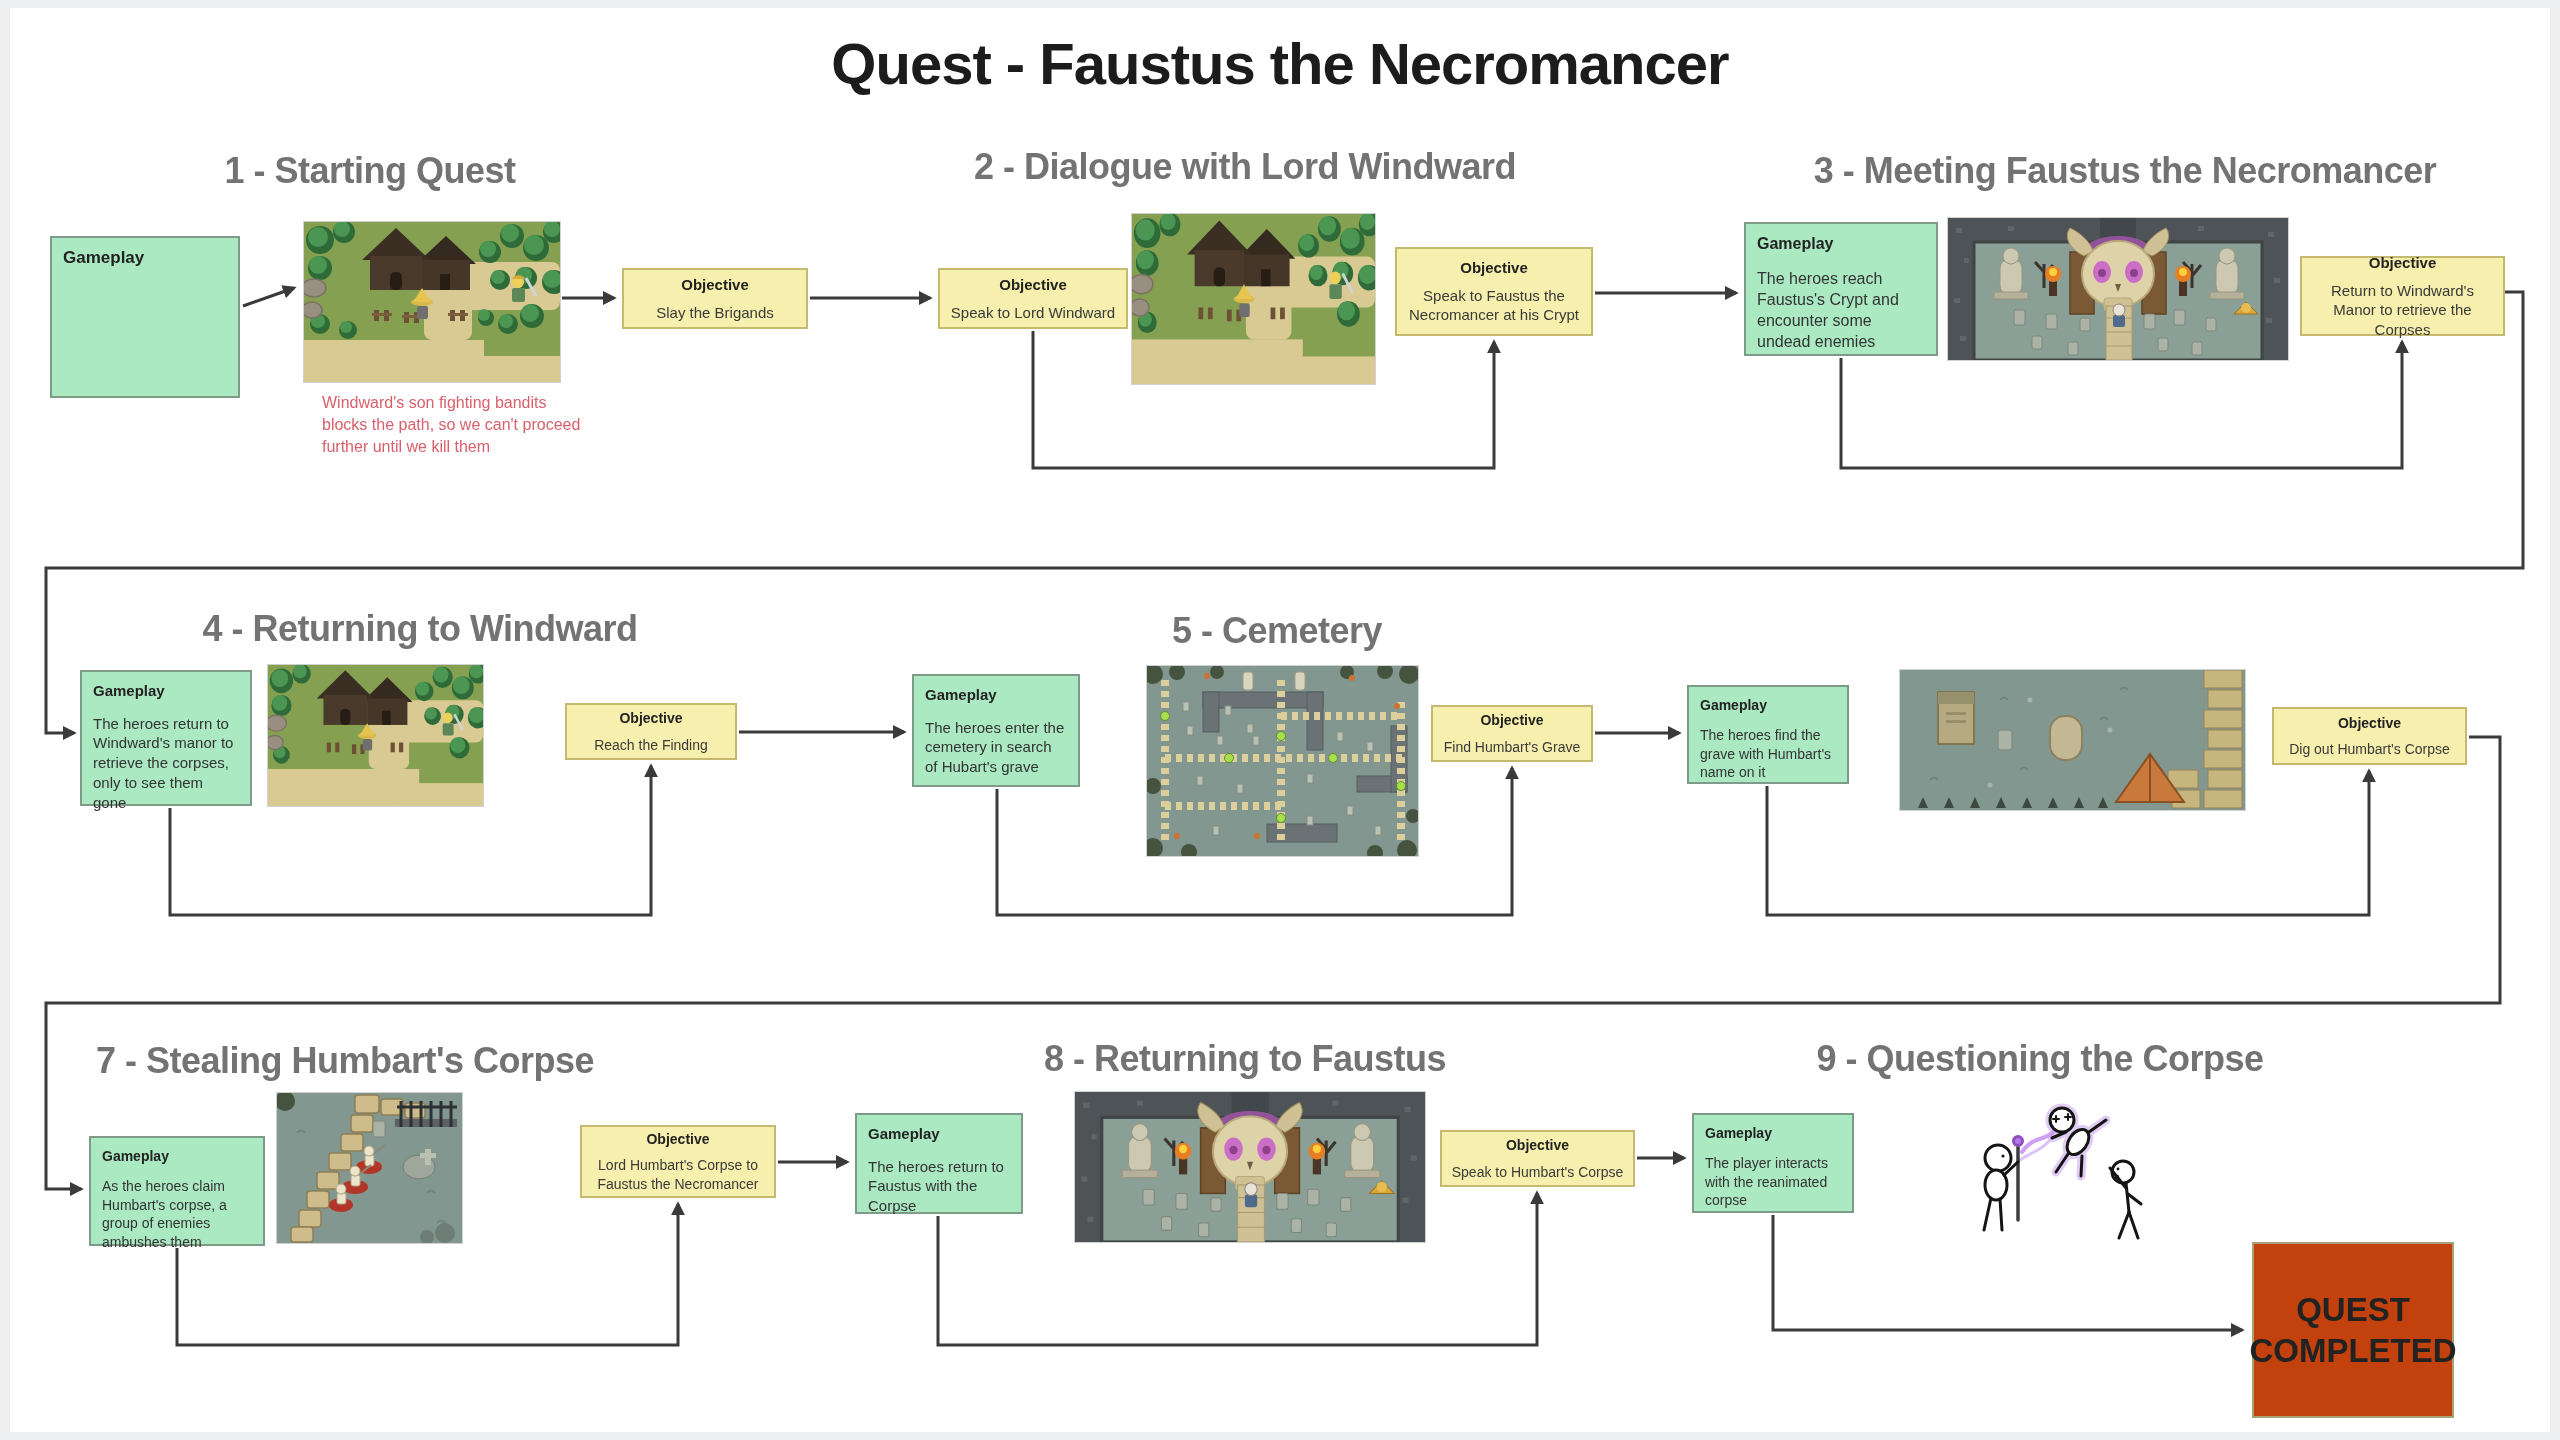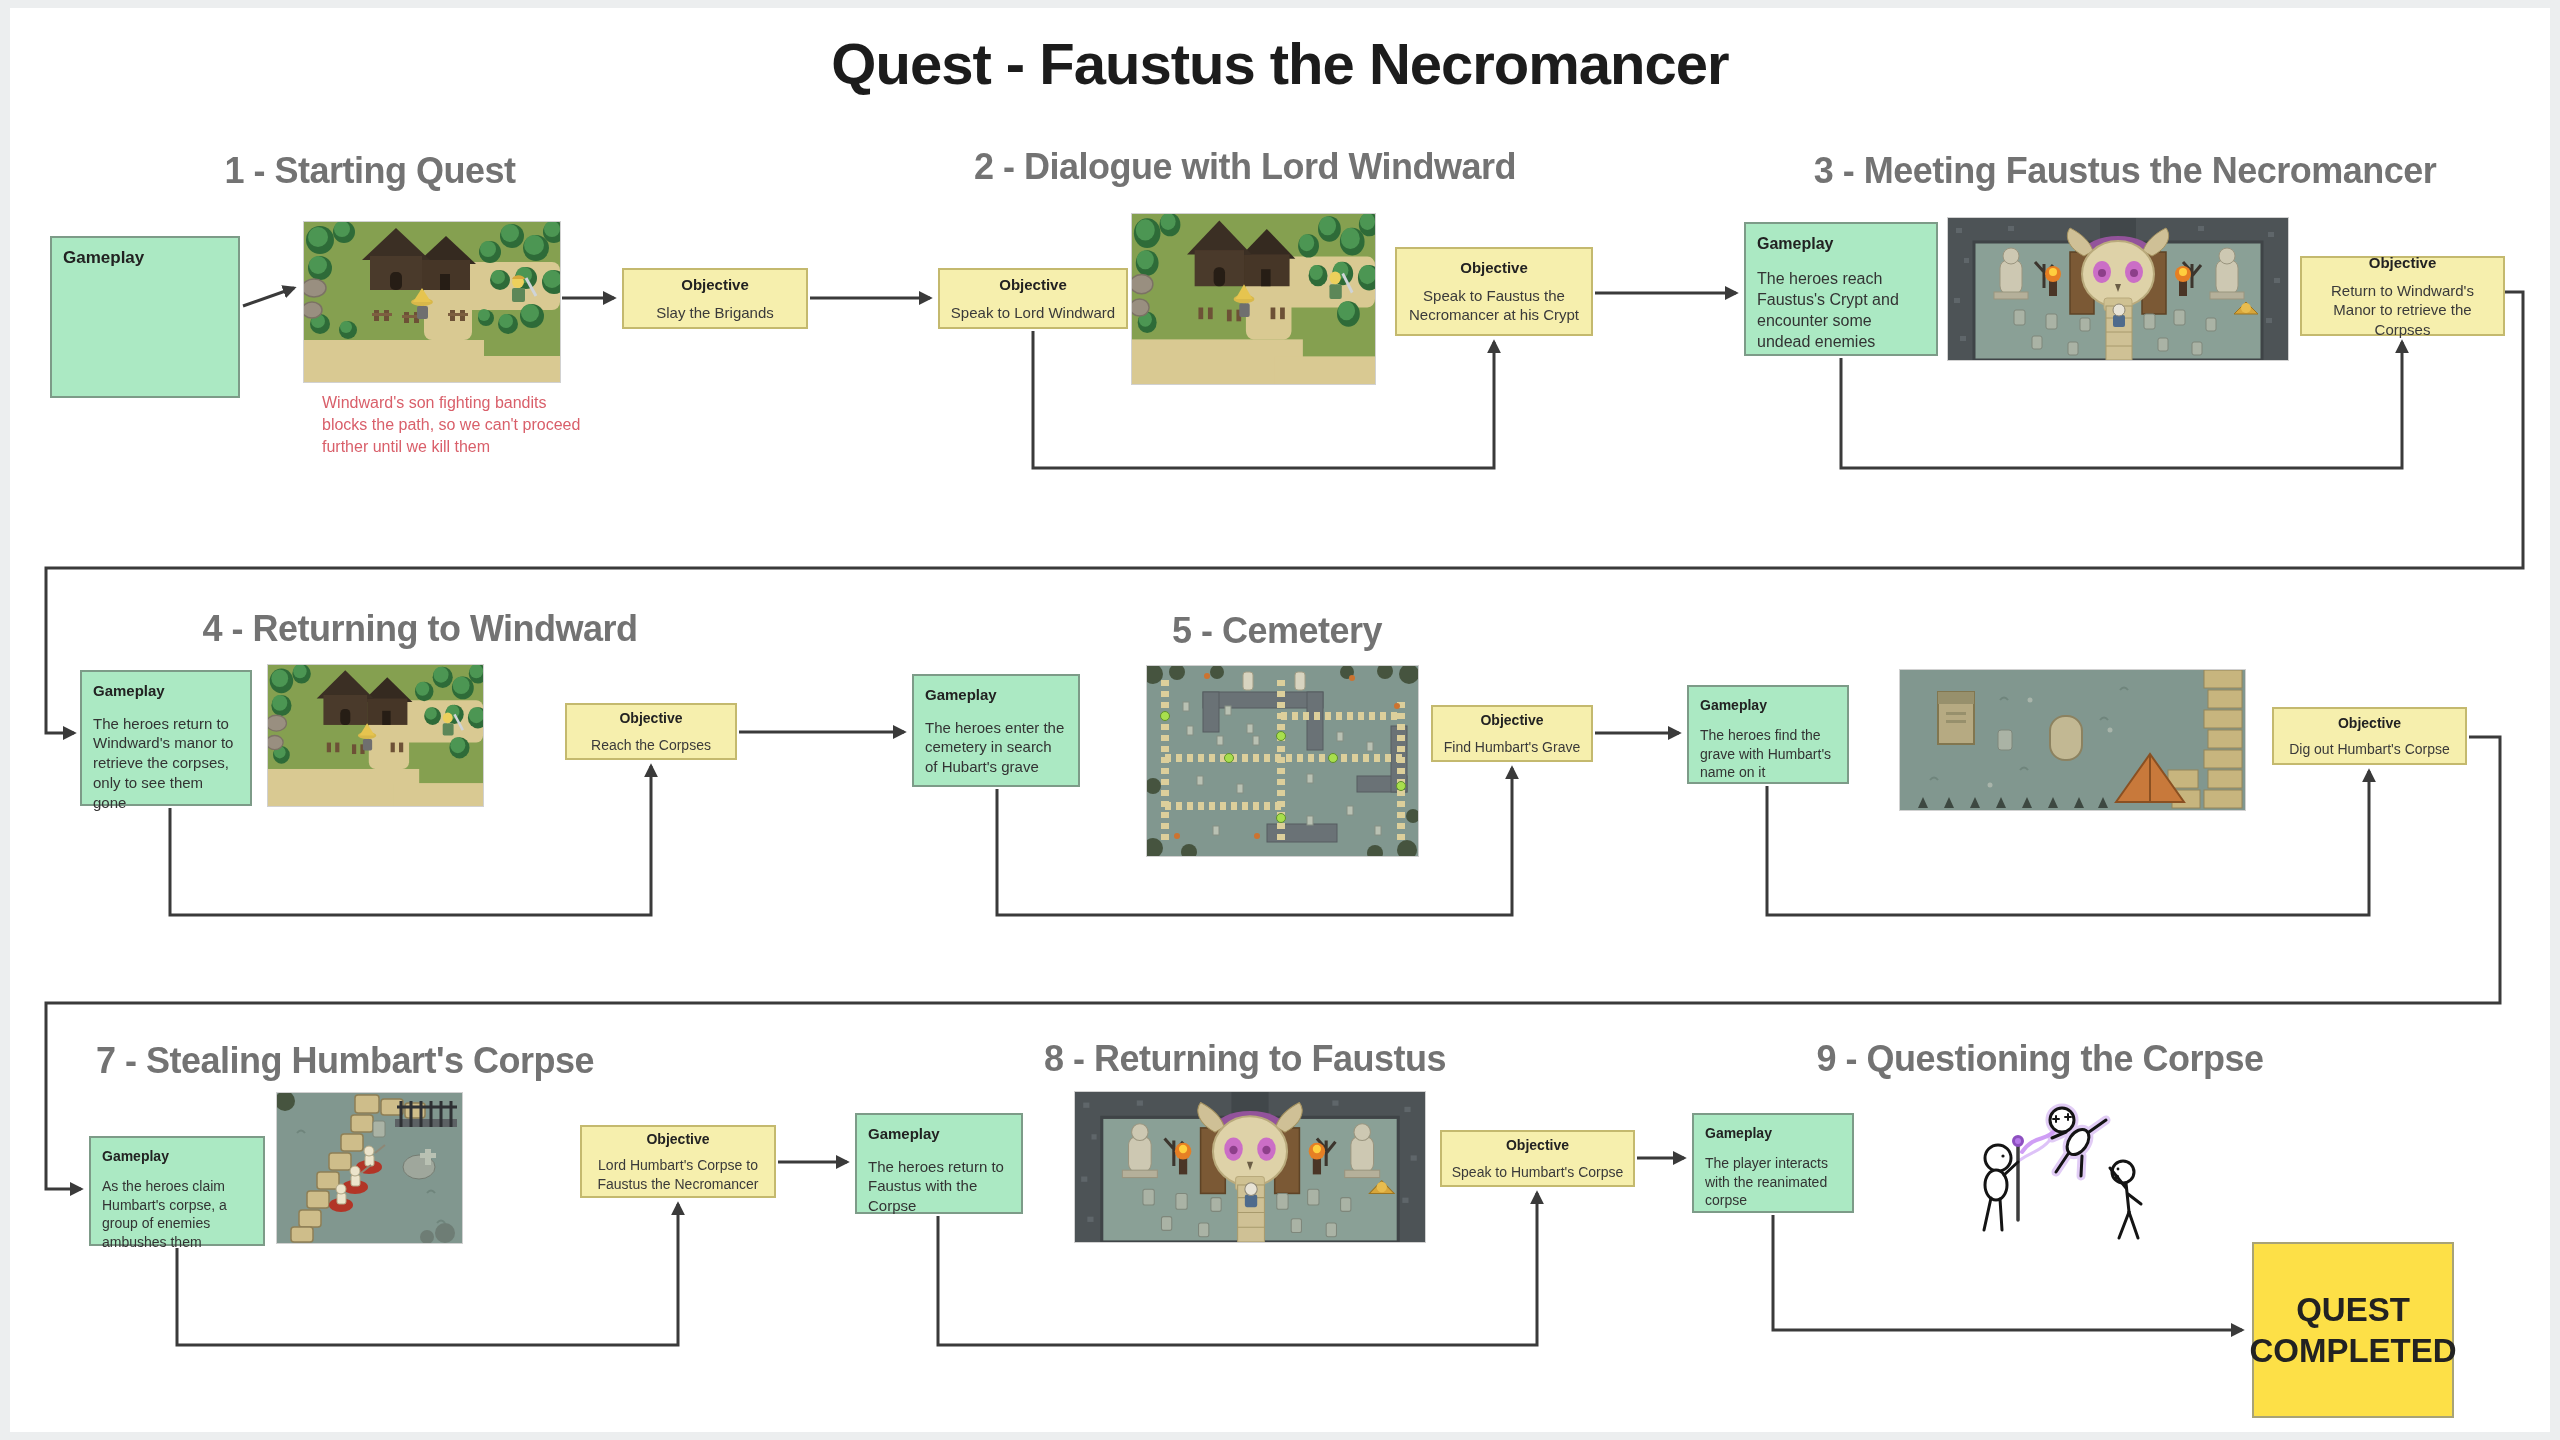--- a/index.html
+++ b/index.html
@@ -21,21 +21,21 @@
     text-align:center;color:#3a3a3a;line-height:1.3;box-sizing:border-box;
     display:flex;flex-direction:column;justify-content:center;padding:0 6px;gap:8px;}
   .objective .lbl{font-weight:700;color:#222;}
 
   .shot{position:absolute;outline:1px solid rgba(0,0,0,0.18);overflow:hidden;}
   .shot svg{display:block;width:100%;height:100%;}
   .shot.noborder{outline:none;}
 
   .rednote{position:absolute;color:#d95f6a;font-size:16px;line-height:1.38;}
 
-  .quest-done{position:absolute;background:#fde047;border:2px solid #a8a377;
+  .quest-done{position:absolute;background:#c2410c;border:2px solid #a8a377;
     display:flex;align-items:center;justify-content:center;text-align:center;
     font-size:33px;font-weight:700;color:#222;line-height:1.25;box-sizing:border-box;
     padding:8px;}
 
   #h1{left:370px;top:150px;} #h2{left:1245px;top:146px;} #h3{left:2125px;top:150px;}
   #h4{left:420px;top:608px;} #h5{left:1277px;top:610px;} #h6{left:2078px;top:610px;}
   #h7{left:345px;top:1040px;} #h8{left:1245px;top:1038px;} #h9{left:2040px;top:1038px;}
 
   #gp1{left:50px;top:236px;width:190px;height:162px;font-size:17px;}
   #shot1{left:304px;top:222px;width:256px;height:160px;}
@@ -428,21 +428,21 @@
       <ellipse cx="118" cy="80" rx="11" ry="4" fill="#d8b84a"></ellipse>
       <polygon points="109,80 118,66 127,80" fill="#e6c44f"></polygon>
       <line x1="222" y1="56" x2="232" y2="74" stroke="#cfd4d8" stroke-width="3"></line>
       <rect x="208" y="66" width="13" height="14" rx="2" fill="#5d8758"></rect>
       <circle cx="214" cy="60" r="6" fill="#edd05c"></circle>
     </svg>
   </div>
 
   <div id="obj4" class="objective">
     <div class="lbl">Objective</div>
-    <div>Reach the Corpses</div>
+    <div>Reach the Finding</div>
   </div>
 
   <div id="gp5" class="gameplay">
     <span class="lbl">Gameplay</span>
     <span>The heroes enter the cemetery in search of Hubart's grave</span>
   </div>
 
   <div id="shot5" class="shot">
     <svg viewBox="0 0 271 190" preserveAspectRatio="none">
       <rect width="271" height="190" fill="#81978f"></rect>

